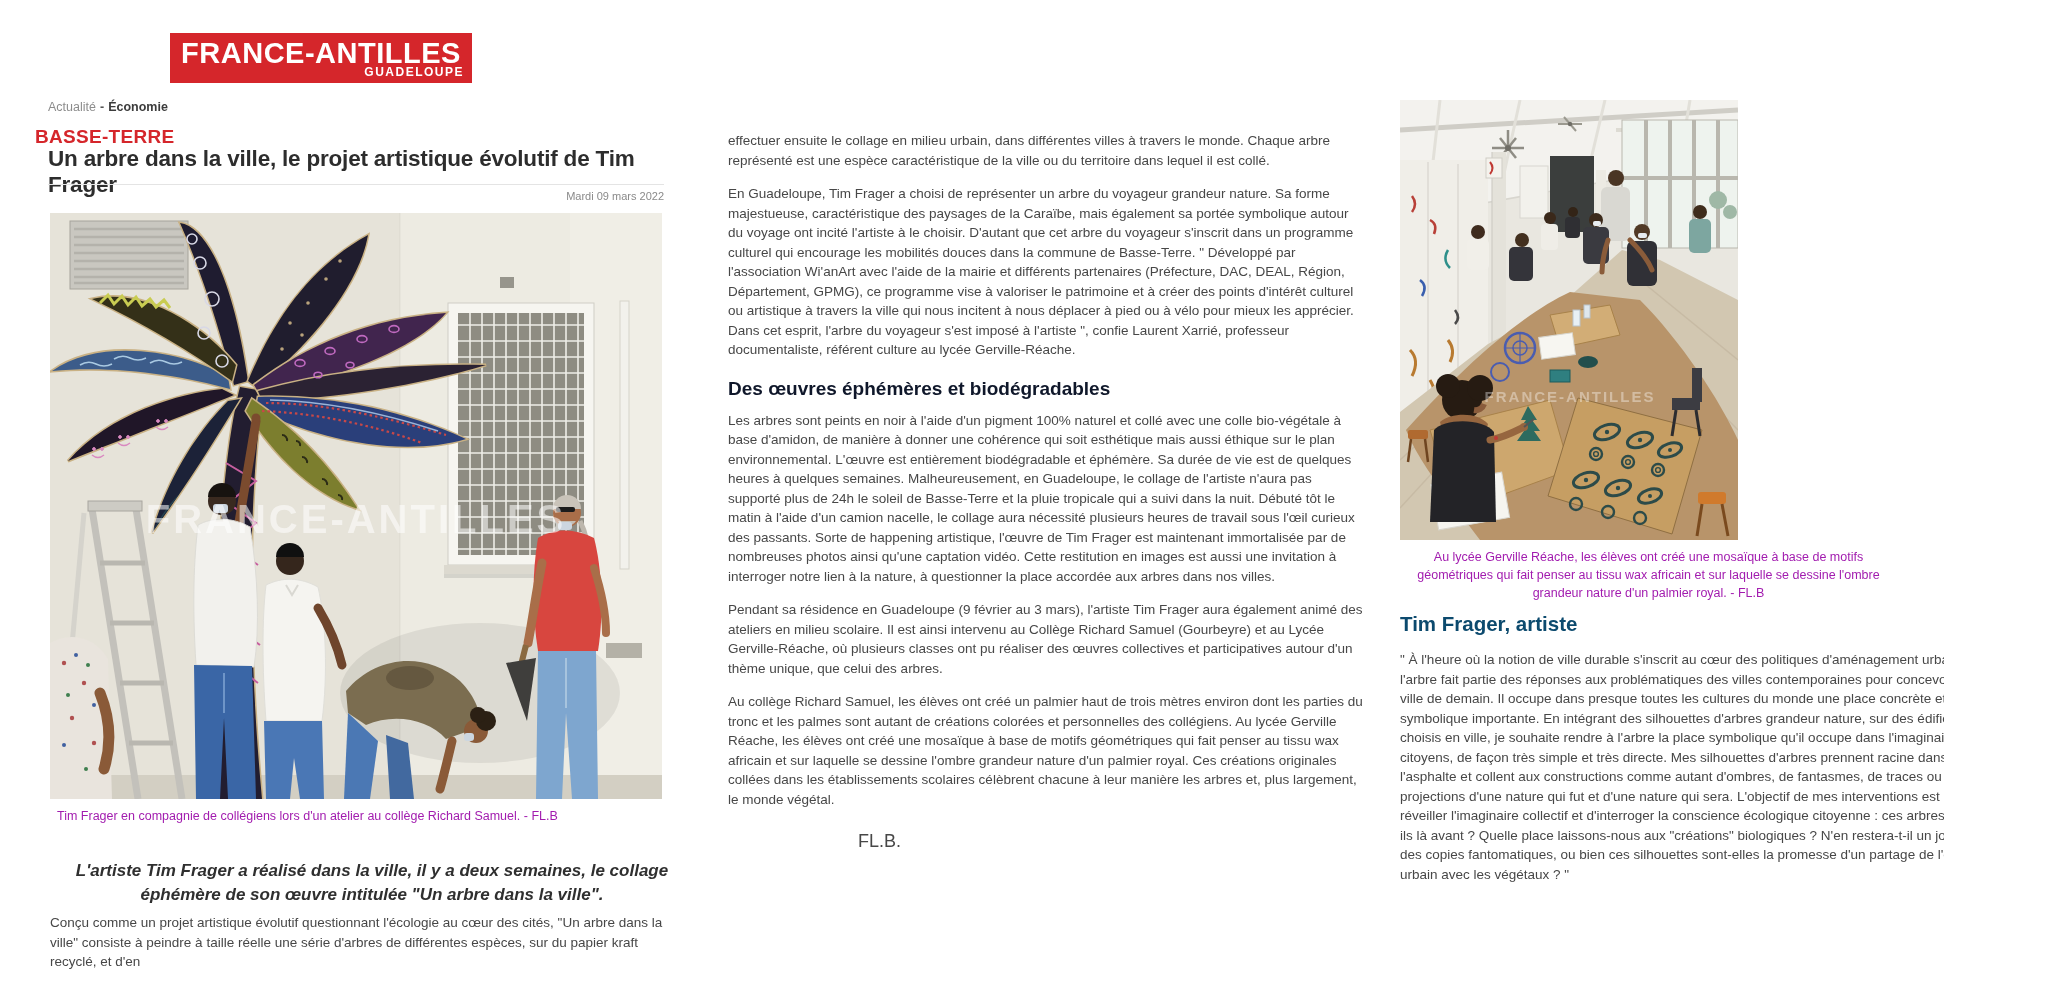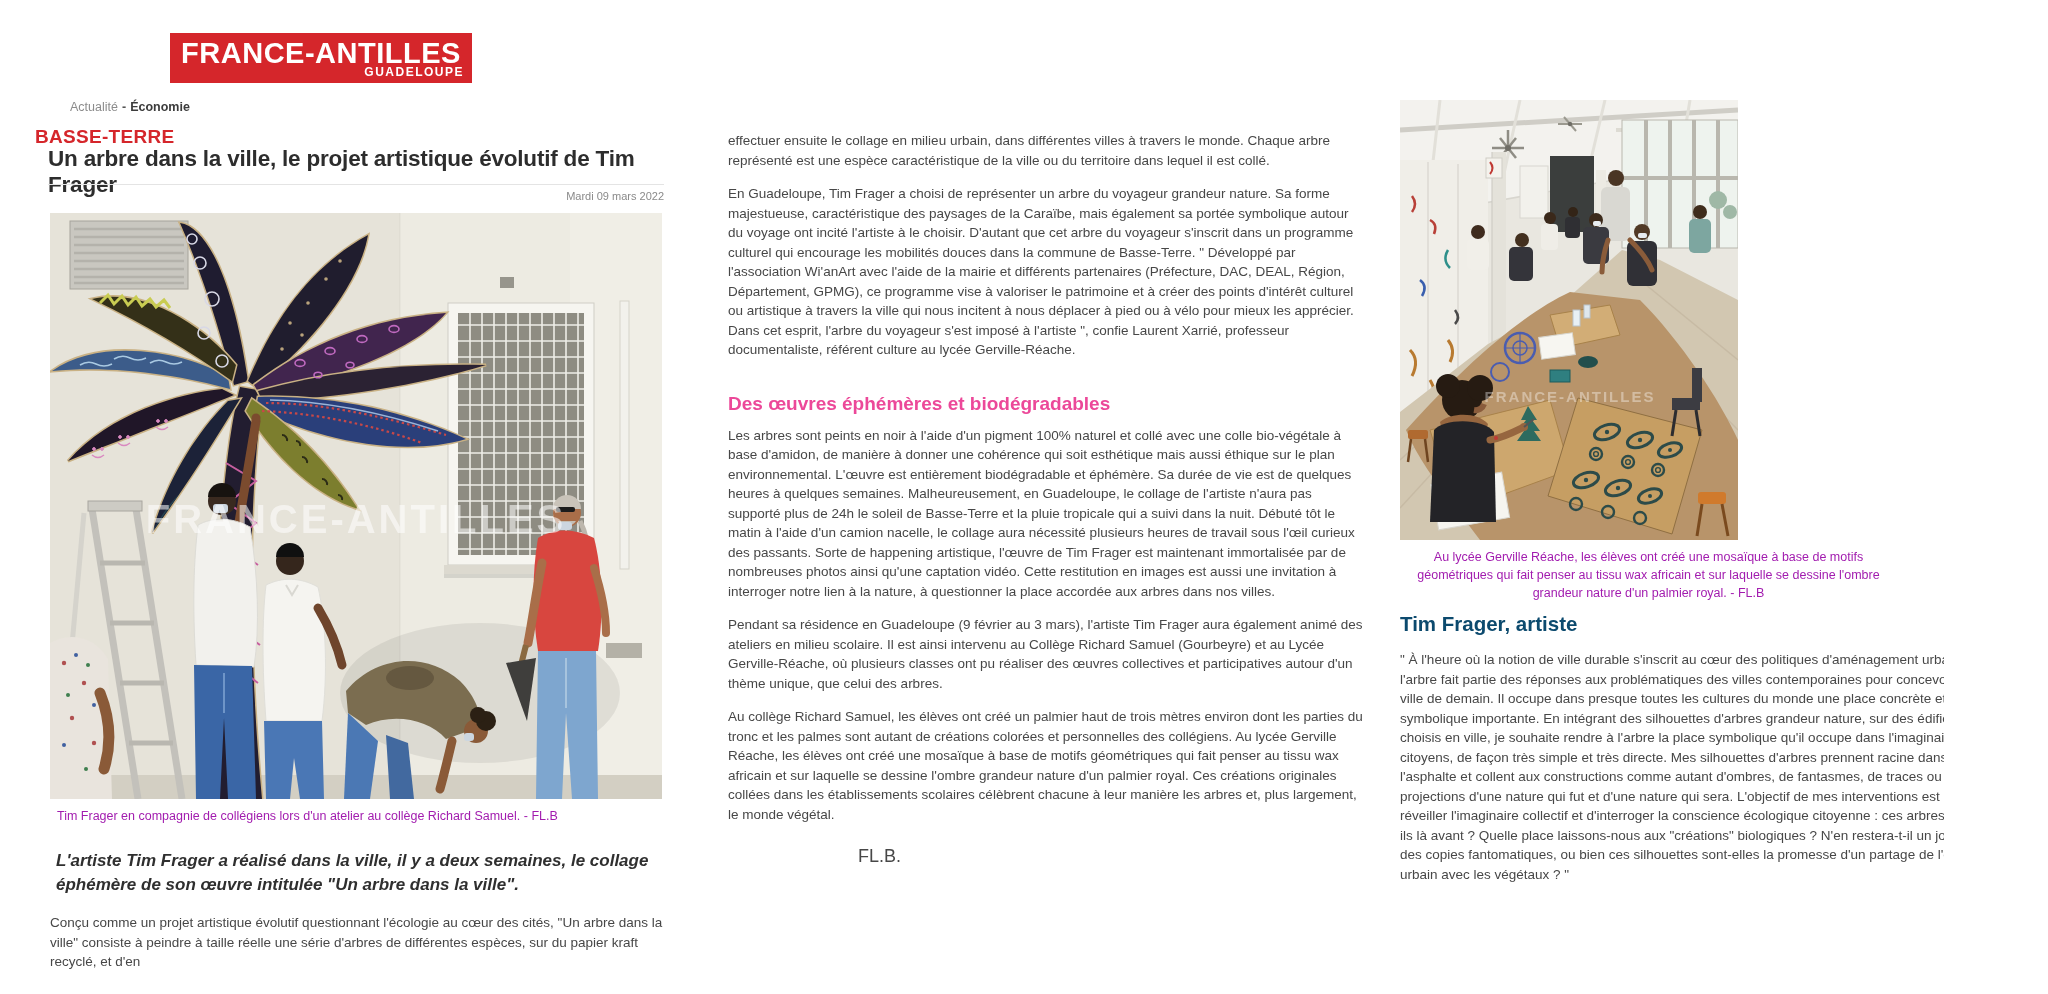--- a/index.html
+++ b/index.html
@@ -5,48 +5,48 @@
   html,body{margin:0;padding:0;background:#ffffff;}
   .page{position:relative;width:1944px;height:994px;background:#ffffff;overflow:hidden;
         font-family:"Liberation Sans", sans-serif;color:#4a4a4a;}
 
   
   .logo{position:absolute;left:170px;top:33px;width:302px;height:50px;background:#d5262b;
         display:flex;flex-direction:column;justify-content:center;align-items:center;text-decoration:none;cursor:pointer;}
   .logo-title{color:#fff;font-weight:bold;font-size:29px;letter-spacing:.5px;line-height:30px;white-space:nowrap;}
   .logo-region{color:#fff;font-size:12px;font-weight:bold;letter-spacing:1.5px;align-self:flex-end;margin:-3px 8px 0 0;}
 
-  .breadcrumb{position:absolute;left:70px;top:100px;font-size:12.5px;color:#8c8c8c;}
+  .breadcrumb{position:absolute;left:48px;top:100px;font-size:12.5px;color:#8c8c8c;}
   .breadcrumb .bc-item{cursor:pointer;}
   .breadcrumb .bold{color:#3c3c3c;font-weight:bold;}
   .bc-sep{margin:0 4px;font-weight:bold;color:#555;}
 
   .kicker{position:absolute;left:35px;top:126px;font-size:19px;font-weight:bold;color:#d5262b;letter-spacing:.3px;}
   .title{position:absolute;left:48px;top:146px;width:640px;margin:0;font-size:22.5px;font-weight:bold;color:#2d2d2d;letter-spacing:-.2px;}
   .rule{position:absolute;left:48px;top:184px;width:616px;height:1px;background:#e4e4e4;}
   .date{position:absolute;left:48px;top:190px;width:616px;text-align:right;font-size:11px;color:#8a8a8a;}
 
   
   .photo-left{position:absolute;left:50px;top:213px;width:612px;height:586px;margin:0;}
   .photo-right{position:absolute;left:0;top:0;width:338px;height:440px;margin:0;}
   figure svg{display:block;}
 
   .cap{font-size:12.5px;color:#a21caf;line-height:18px;}
   .cap-left{position:absolute;left:57px;top:807px;width:600px;}
   .cap-right{position:absolute;left:0;top:448px;width:497px;text-align:center;}
 
-  .lead{position:absolute;left:50px;top:843px;width:612px;margin:6px;font-size:17px;line-height:24px;
-        font-weight:bold;font-style:italic;color:#2f2f2f;}
+  .lead{position:absolute;left:50px;top:843px;width:612px;margin:16px;font-size:17px;line-height:24px;
+        font-weight:bold;font-style:italic;color:#2f2f2f;text-align:center;}
   .body{font-size:13.5px;line-height:19.5px;color:#474747;margin:0 0 14px 0;}
   .col1-p{position:absolute;left:50px;top:913px;width:614px;margin:0;}
 
   
   .col2{position:absolute;left:728px;top:131px;width:637px;}
-  .col2 .p2{margin-bottom:33px;}
-  .subhead{margin:10px 0 11px 0;font-size:19px;font-weight:bold;color:#ec4899;}
+  .col2 .p2{margin-bottom:18px;}
+  .subhead{margin:10px 0 11px 0;font-size:19px;font-weight:bold;color:#0f172a;}
   .byline{margin-top:22px;padding-left:130px;font-size:18px;color:#474747;}
 
   .col3{position:absolute;left:1400px;top:100px;width:594px;}
   .h3{position:absolute;left:0;top:512px;margin:0;font-size:20.5px;font-weight:bold;color:#0c4a6e;}
   .quote{position:absolute;left:0;top:550px;width:594px;margin:0;}
 </style>
 </head>
 <body>
 
 <div class="page">

